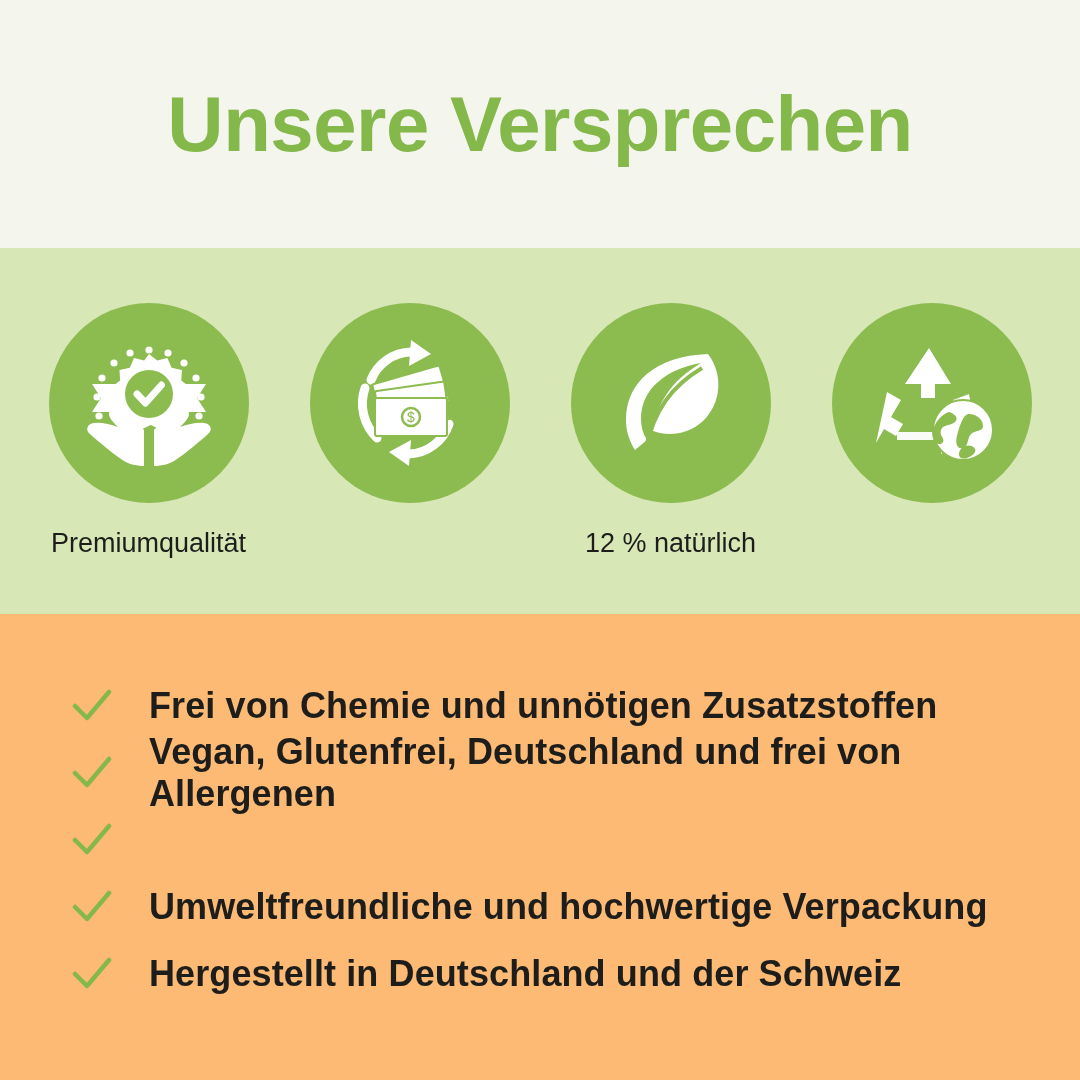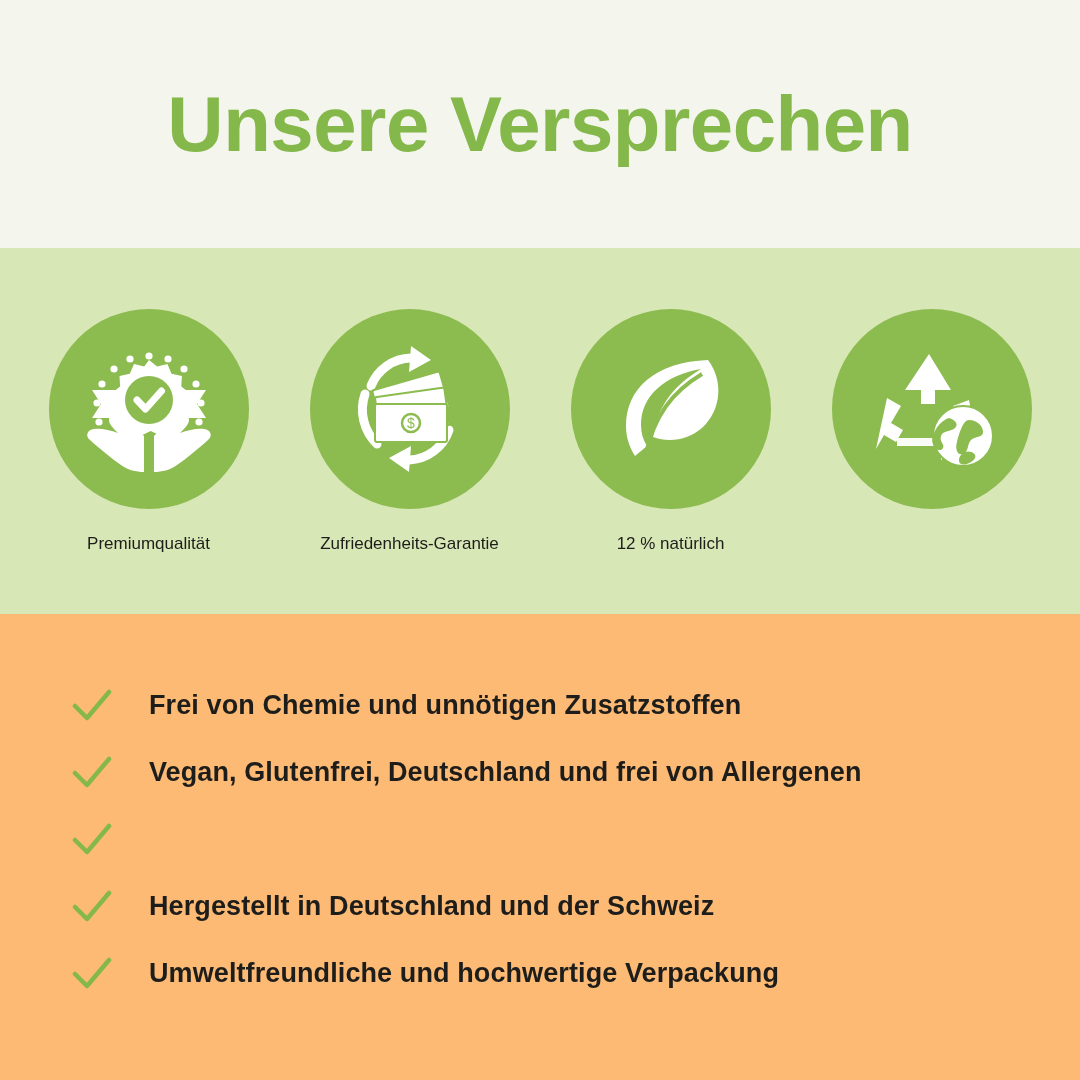--- a/index.html
+++ b/index.html
@@ -69,21 +69,21 @@
     background: #8cbb4f;
     display: flex;
     align-items: center;
     justify-content: center;
   }
   .icon-circle svg {
     display: block;
   }
   .icon-label {
     margin-top: 25px;
-    font-size: 17px;
+    font-size: 27px;
     color: #1d1d1b;
     text-align: right;
     white-space: nowrap;
   }
 
   
   .checklist {
     flex: 1;
     padding: 58px 0 0 72px;
     box-sizing: border-box;
@@ -94,21 +94,21 @@
     height: 67px;
   }
   .check-mark {
     width: 52px;
     flex: 0 0 52px;
     display: flex;
     align-items: center;
     justify-content: flex-start;
   }
   .check-text {
-    font-size: 27px;
+    font-size: 36px;
     font-weight: bold;
     color: #1d1d1b;
     margin-left: 25px;
     letter-spacing: 0.1px;
   }
 </style>
 </head>
 <body>
 
 <div class="page">
@@ -172,21 +172,20 @@
                 <rect x="42" y="58" width="70" height="38" rx="2" fill="#ffffff" stroke="#8cbb4f" stroke-width="2"></rect>
               </g>
               <g transform="rotate(0 78 76)">
                 <rect x="40" y="70" width="72" height="38" rx="2" fill="#ffffff" stroke="#8cbb4f" stroke-width="2"></rect>
                 <circle cx="76" cy="89" r="9" fill="none" stroke="#8cbb4f" stroke-width="2.5"></circle>
                 <text x="76" y="94" font-size="14" text-anchor="middle" fill="#8cbb4f" font-family="'Liberation Sans', sans-serif">$</text>
               </g>
             </svg>
           </span>
         </div>
-        <div class="icon-label">Zufriedenheits-Garantie</div>
       </div>
 
       <div class="icon-col">
         <div class="icon-circle">
           <span>
             <svg width="150" height="150" viewBox="0 0 150 150">
               <path fill="#ffffff" d="M112 26 C60 28 30 54 30 92 c0 12 4 22 9 30 l12 -10 c-4 -6 -6 -13 -6 -21 c0 -29 24 -50 60 -56 c-30 18 -44 40 -48 68 c16 6 36 3 50 -10 c18 -17 21 -46 5 -67 z"></path>
               <path fill="none" stroke="#8cbb4f" stroke-width="4" d="M106 40 C76 58 58 82 50 120"></path>
             </svg>
           </span>
@@ -246,27 +245,27 @@
           </svg>
       </span>
     </div>
 
     <div class="check-item">
       <span class="check-mark">
         <svg width="40" height="34" viewBox="0 0 40 34">
             <path d="M3 17 L15 29 L37 3" fill="none" stroke="#85b84a" stroke-width="4.5" stroke-linecap="round" stroke-linejoin="round"></path>
           </svg>
       </span>
+      <span class="check-text">Umweltfreundliche und hochwertige Verpackung</span>
+    </div>
+
+    <div class="check-item">
+      <span class="check-mark">
+        <svg width="40" height="34" viewBox="0 0 40 34">
+            <path d="M3 17 L15 29 L37 3" fill="none" stroke="#85b84a" stroke-width="4.5" stroke-linecap="round" stroke-linejoin="round"></path>
+          </svg>
+      </span>
       <span class="check-text">Hergestellt in Deutschland und der Schweiz</span>
     </div>
 
-    <div class="check-item">
-      <span class="check-mark">
-        <svg width="40" height="34" viewBox="0 0 40 34">
-            <path d="M3 17 L15 29 L37 3" fill="none" stroke="#85b84a" stroke-width="4.5" stroke-linecap="round" stroke-linejoin="round"></path>
-          </svg>
-      </span>
-      <span class="check-text">Umweltfreundliche und hochwertige Verpackung</span>
-    </div>
-
   </div>
 
 </div>
 
 </body></html>

